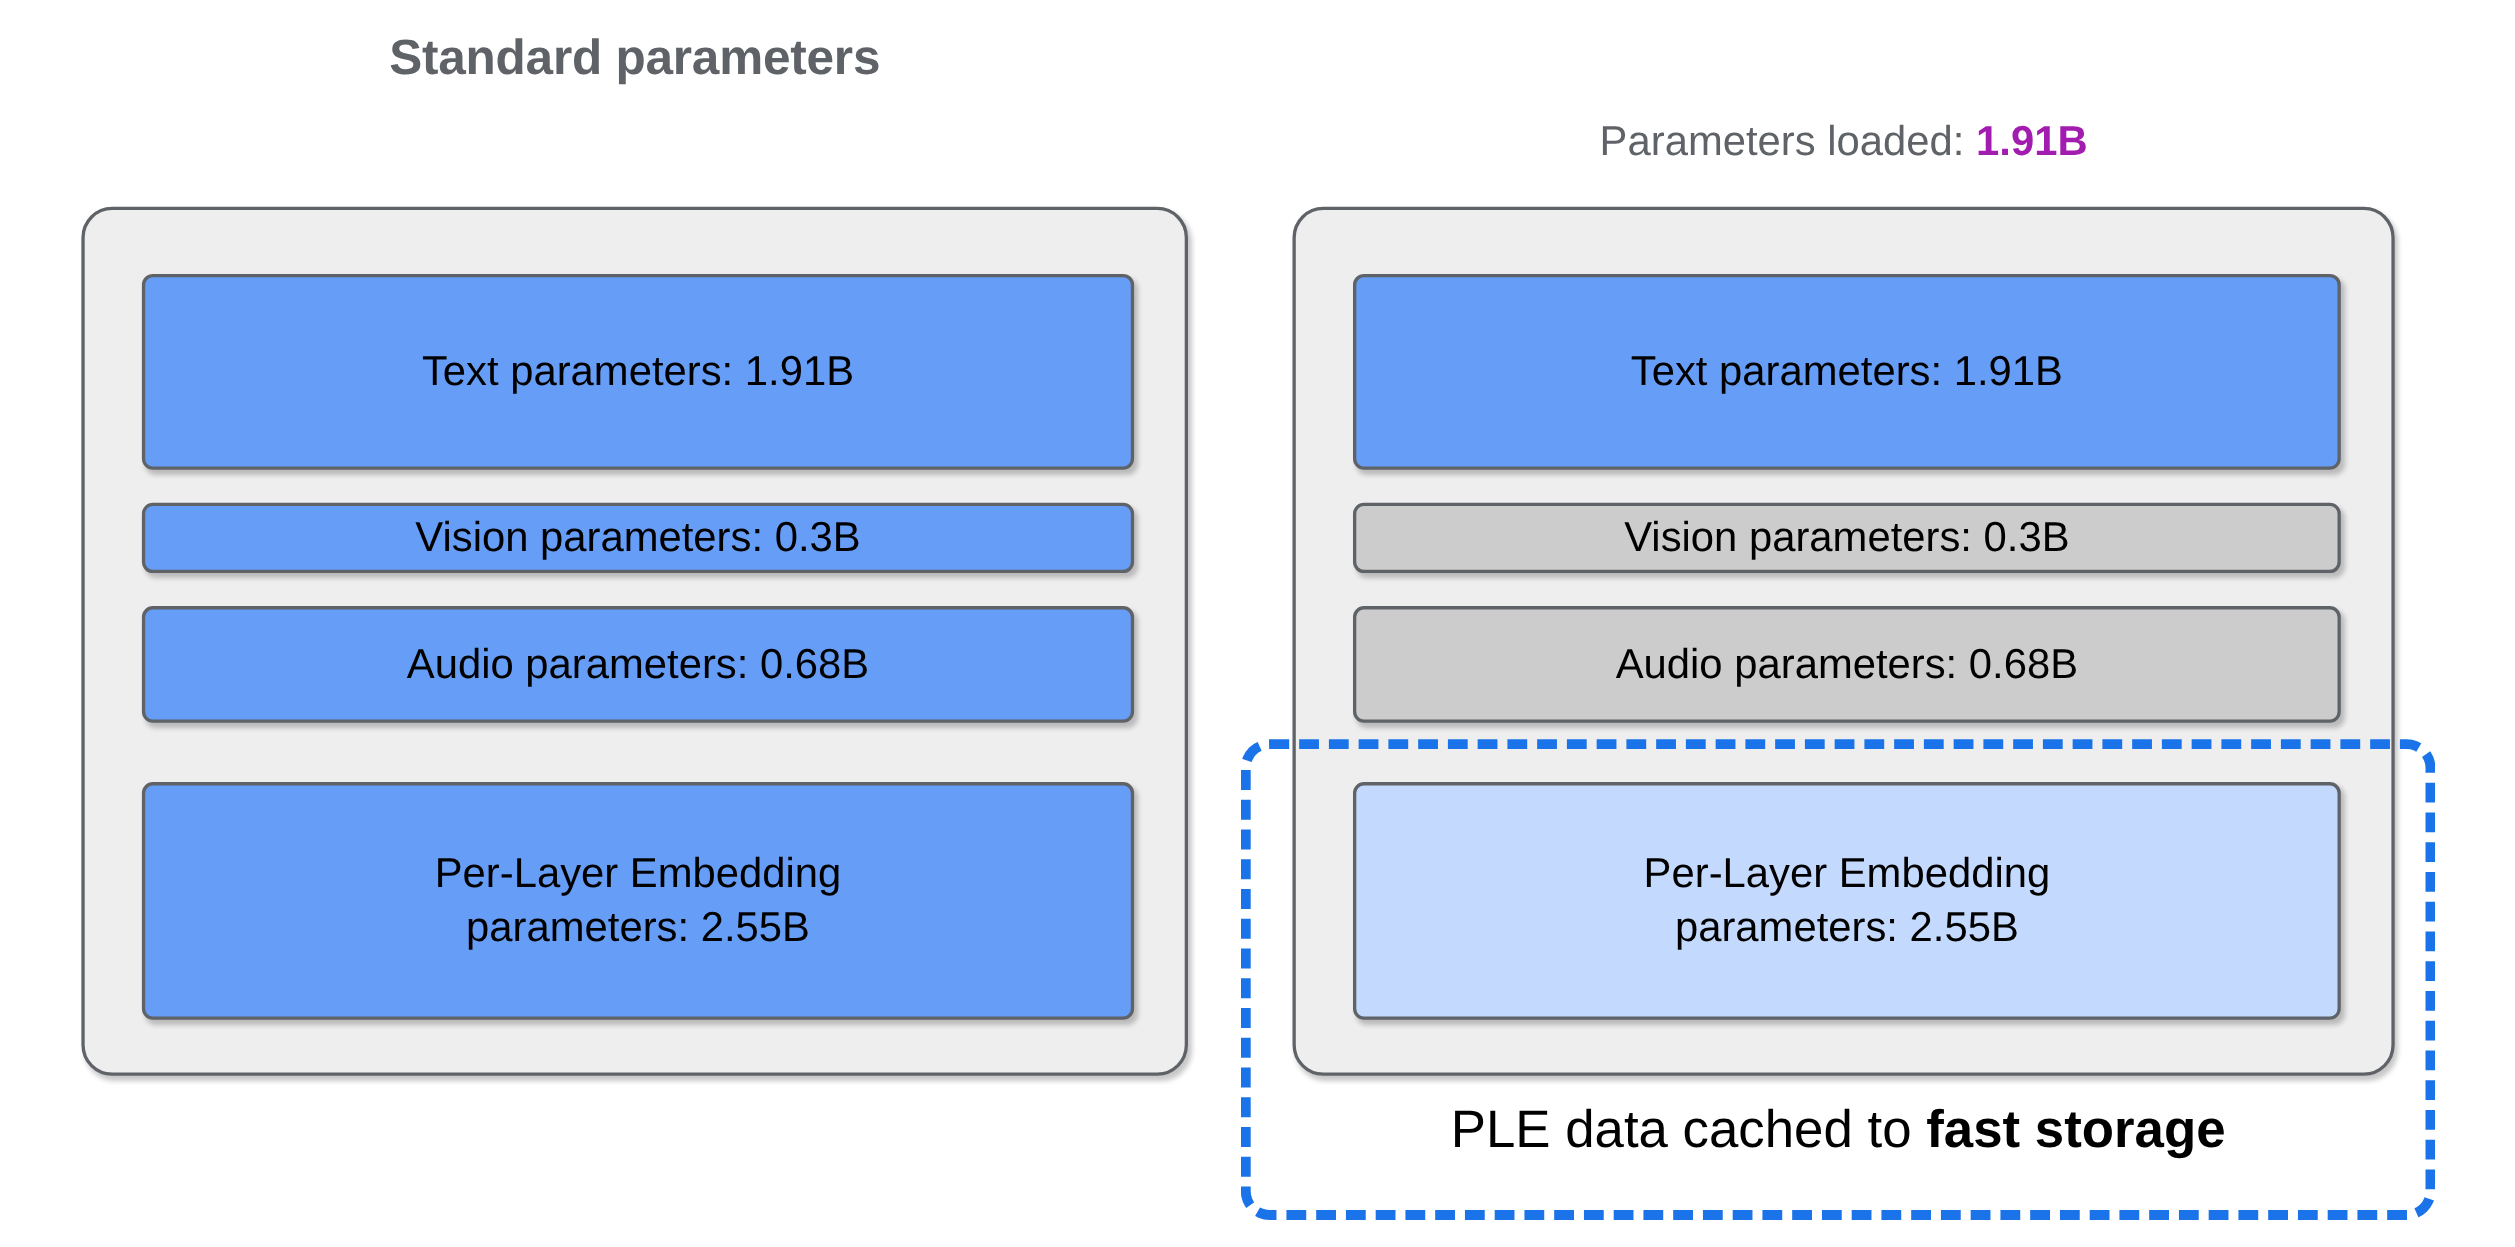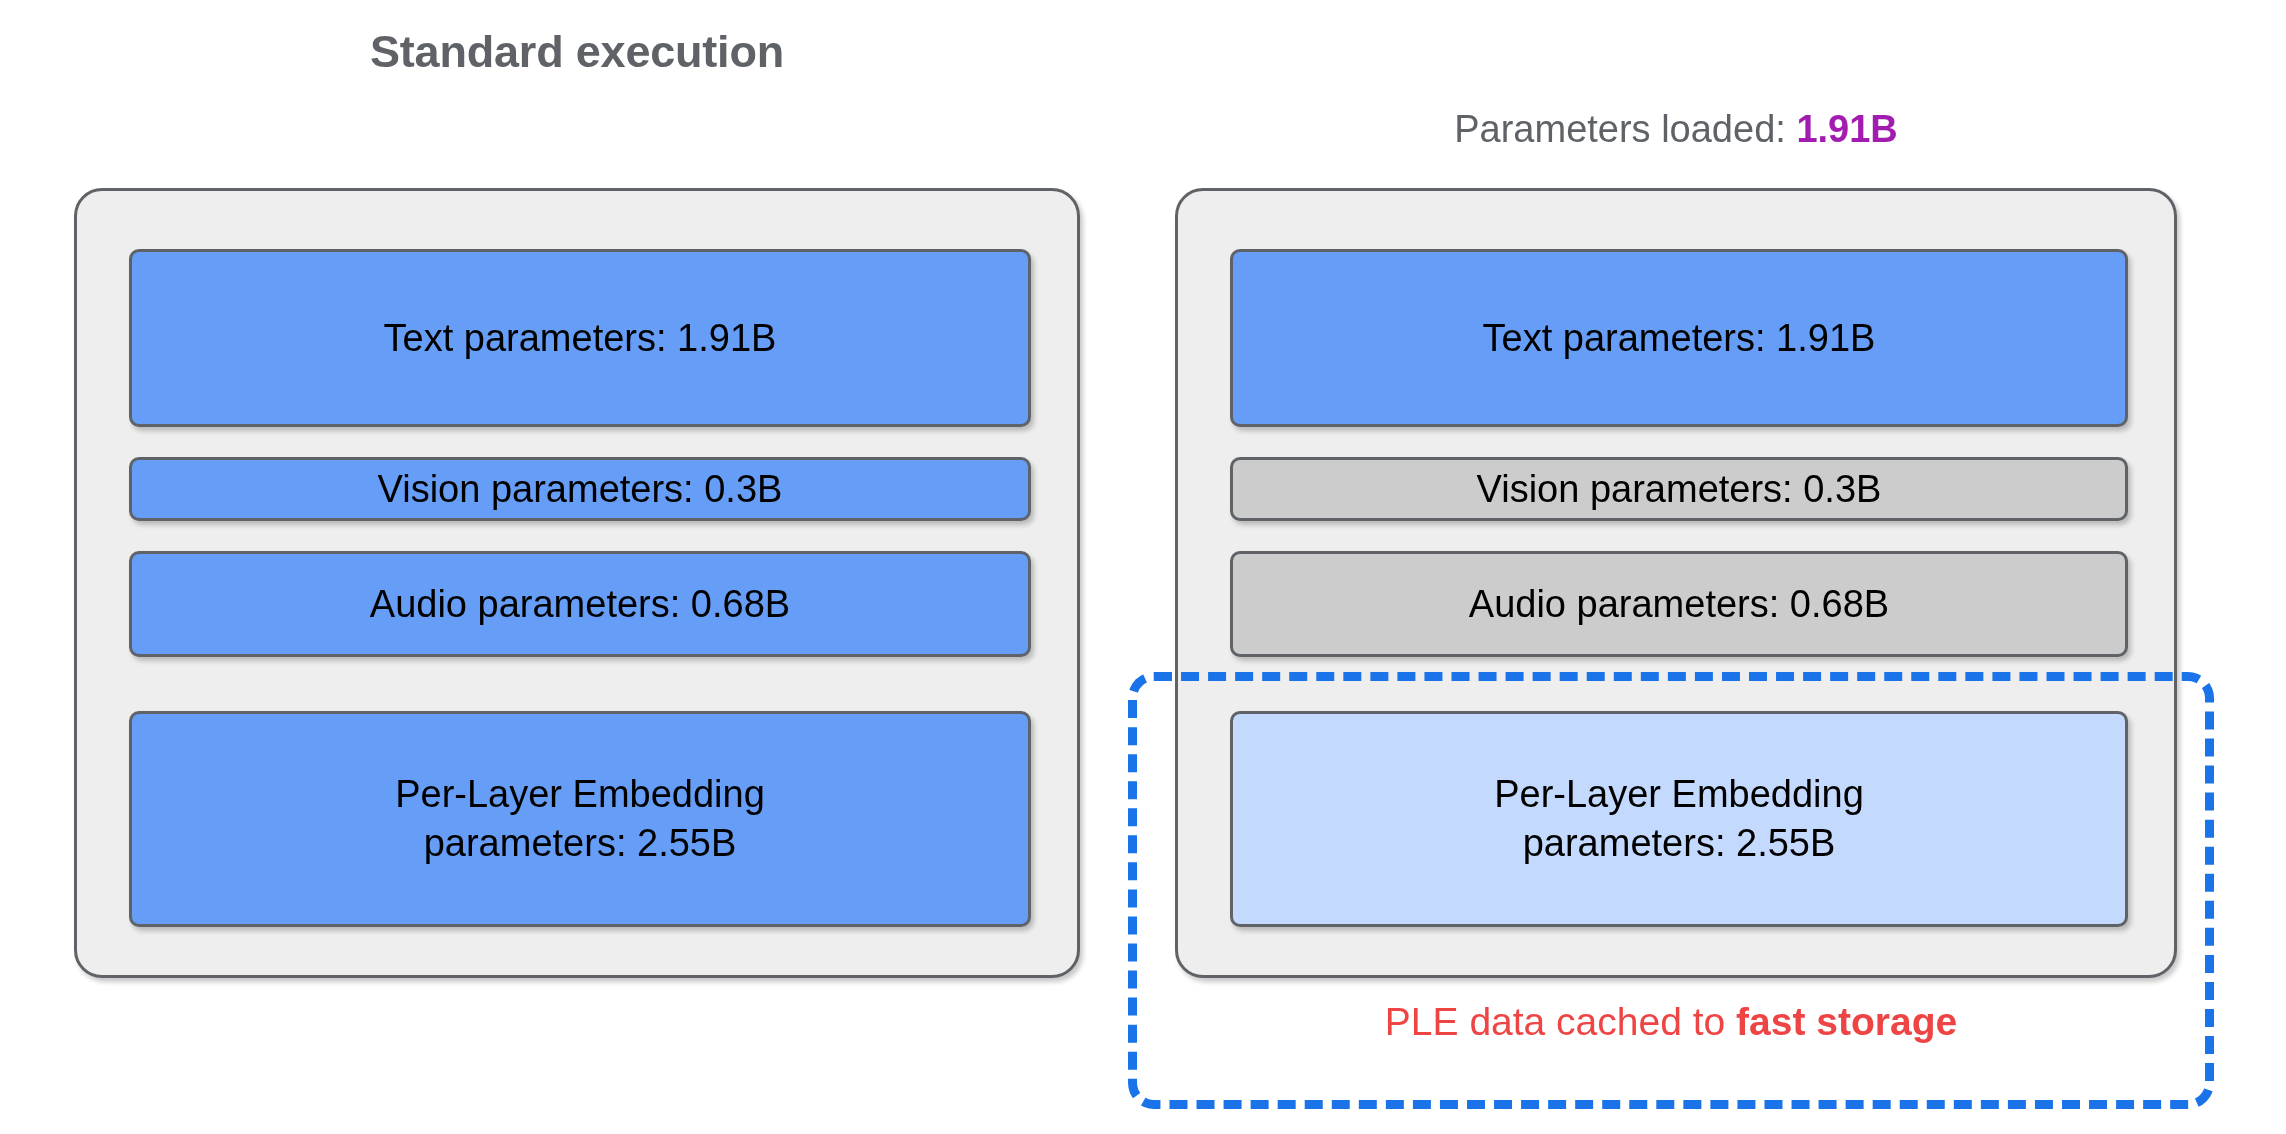--- a/index.html
+++ b/index.html
@@ -77,32 +77,32 @@
     position: absolute;
     box-sizing: border-box;
     border: 9px dashed #1a73e8;
     border-radius: 26px;
     background: transparent;
     pointer-events: none;
   }
   .cache-caption {
     position: absolute;
     text-align: center;
-    color: #ef4444;
-    font-size: 39px;
+    color: #000000;
+    font-size: 48px;
     white-space: nowrap;
   }
   .cache-caption b { font-weight: bold; }
 </style>
 </head>
 <body>
 
 <div class="stage">
 
-  <div class="col-title" style="left:74px; top:26px; width:1006px;">Standard execution</div>
+  <div class="col-title" style="left:74px; top:26px; width:1006px;">Standard parameters</div>
 
 
   <div class="panel" style="left:74px; top:188px; width:1006px; height:790px;">
 
     <div class="param-box fill-blue" style="left:52px; top:58px; width:902px; height:178px;">
       <span class="label">Text parameters: 1.91B</span>
     </div>
 
     <div class="param-box fill-blue" style="left:52px; top:266px; width:902px; height:64px;">
       <span class="label">Vision parameters: 0.3B</span>

